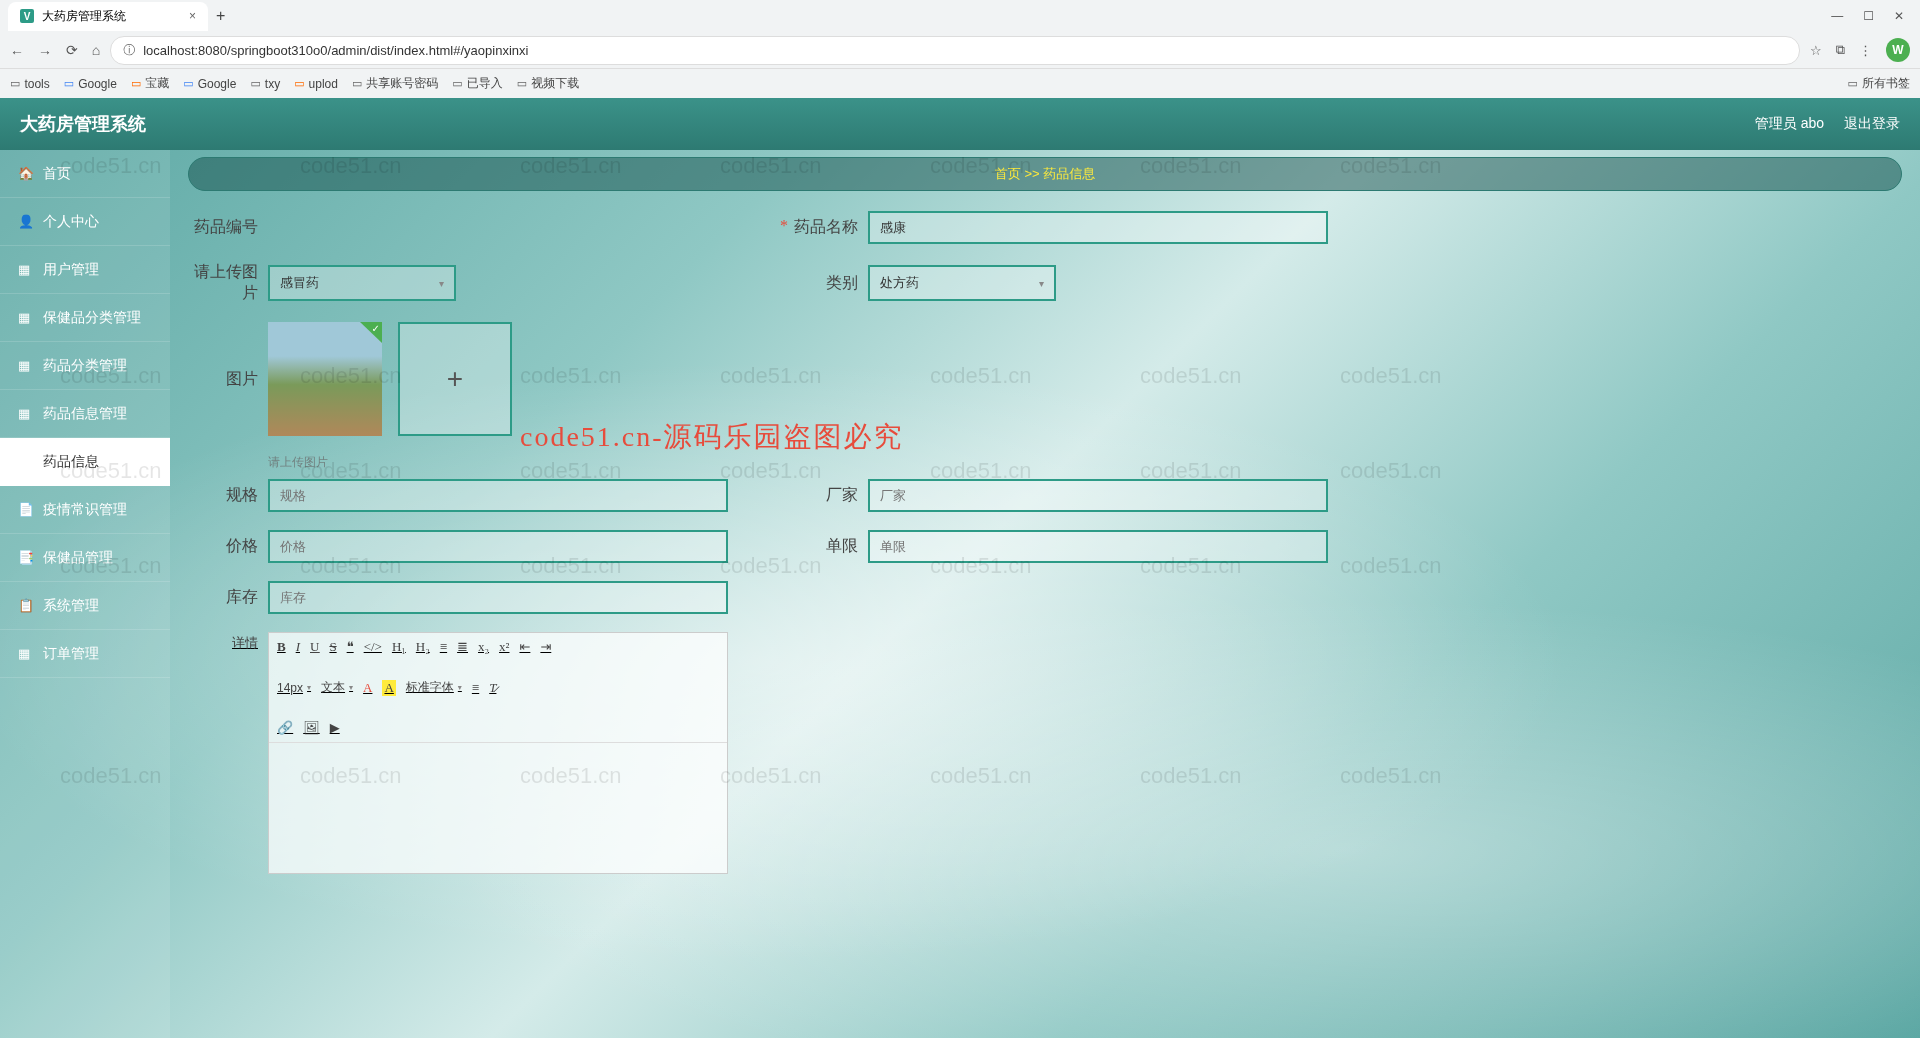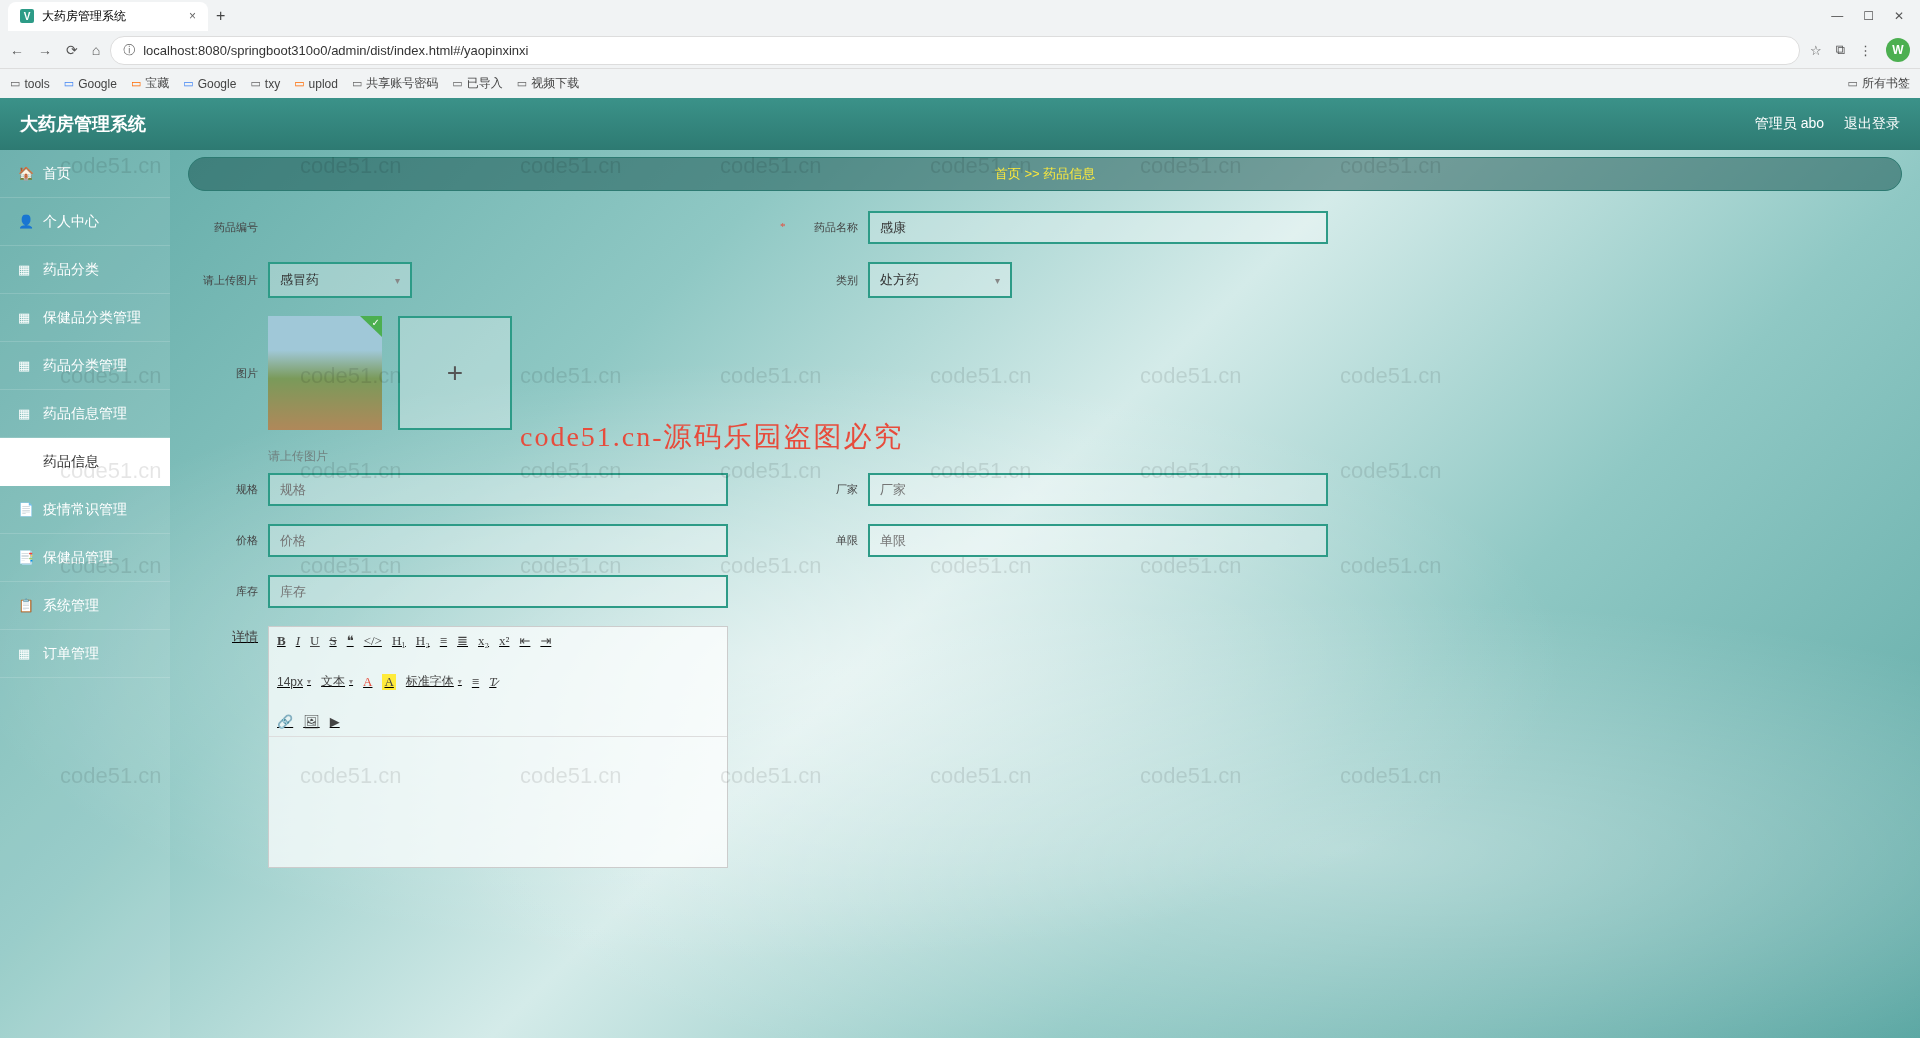--- a/index.html
+++ b/index.html
@@ -47,26 +47,26 @@
 .side-icon { font-size: 13px; width: 15px; display: inline-block; }
 
 .content { flex: 1; padding: 7px 18px; overflow-y: auto; }
 .breadcrumb { background: rgba(20,80,75,0.5); border: 1px solid #2d7a72; border-radius: 20px; padding: 7px 0; text-align: center; color: #ffeb3b; font-size: 13px; }
 .breadcrumb .bc-sep { color: #ffeb3b; }
 
 .form { margin-top: 20px; }
 .form-row { display: flex; gap: 60px; margin-bottom: 18px; }
 .form-col { flex: 1; display: flex; align-items: center; }
 .form-col.wide { flex: 0 0 540px; }
-.label { width: 70px; text-align: right; color: #444; font-size: 11px; margin-right: 10px; position: relative; font-family: Liberation Serif, serif; }
+.label { width: 70px; text-align: right; color: #444; font-size: 16px; margin-right: 10px; position: relative; font-family: Liberation Serif, serif; }
 .label.req::before { content: "*"; color: #e74c3c; position: absolute; left: -8px; }
 .input, .select { border: 2px solid #2d9b87; background: rgba(255,255,255,0.3); padding: 7px 10px; font-size: 13px; color: #333; }
 .input { flex: 1; max-width: 460px; }
 .input.full { max-width: 460px; }
-.select { width: 144px; display: flex; justify-content: space-between; align-items: center; cursor: pointer; }
+.select { width: 188px; display: flex; justify-content: space-between; align-items: center; cursor: pointer; }
 .select .chev { color: #888; font-size: 10px; }
 
 .upload-row { display: flex; align-items: flex-start; }
 .upload-area { display: flex; gap: 16px; }
 .thumb { width: 114px; height: 114px; background: linear-gradient(to bottom, #a0c8d8 30%, #7a9a5a 55%, #b0885a 100%); position: relative; }
 .thumb::after { content: "✓"; position: absolute; top: 0; right: 0; background: #4caf50; color: #fff; width: 20px; height: 20px; clip-path: polygon(100% 0, 0 0, 100% 100%); display: flex; align-items: flex-start; justify-content: flex-end; padding: 1px 2px 0 0; font-size: 10px; }
 .upload-box { width: 114px; height: 114px; border: 2px solid #2d9b87; background: rgba(255,255,255,0.3); display: flex; align-items: center; justify-content: center; font-size: 28px; color: #555; cursor: pointer; }
 
 .upload-hint { margin: 10px 0 8px 80px; color: #666; font-size: 12px; opacity: 0.7; }
 
@@ -153,21 +153,21 @@
         <div class="side-item">
           <span class="side-icon">🏠</span>
           <span>首页</span>
         </div>
         <div class="side-item">
           <span class="side-icon">👤</span>
           <span>个人中心</span>
         </div>
         <div class="side-item">
           <span class="side-icon">▦</span>
-          <span>药品分类</span>
+          <span>用户管理</span>
         </div>
         <div class="side-item">
           <span class="side-icon">▦</span>
           <span>保健品分类管理</span>
         </div>
         <div class="side-item">
           <span class="side-icon">▦</span>
           <span>药品分类管理</span>
         </div>
         <div class="side-item">

